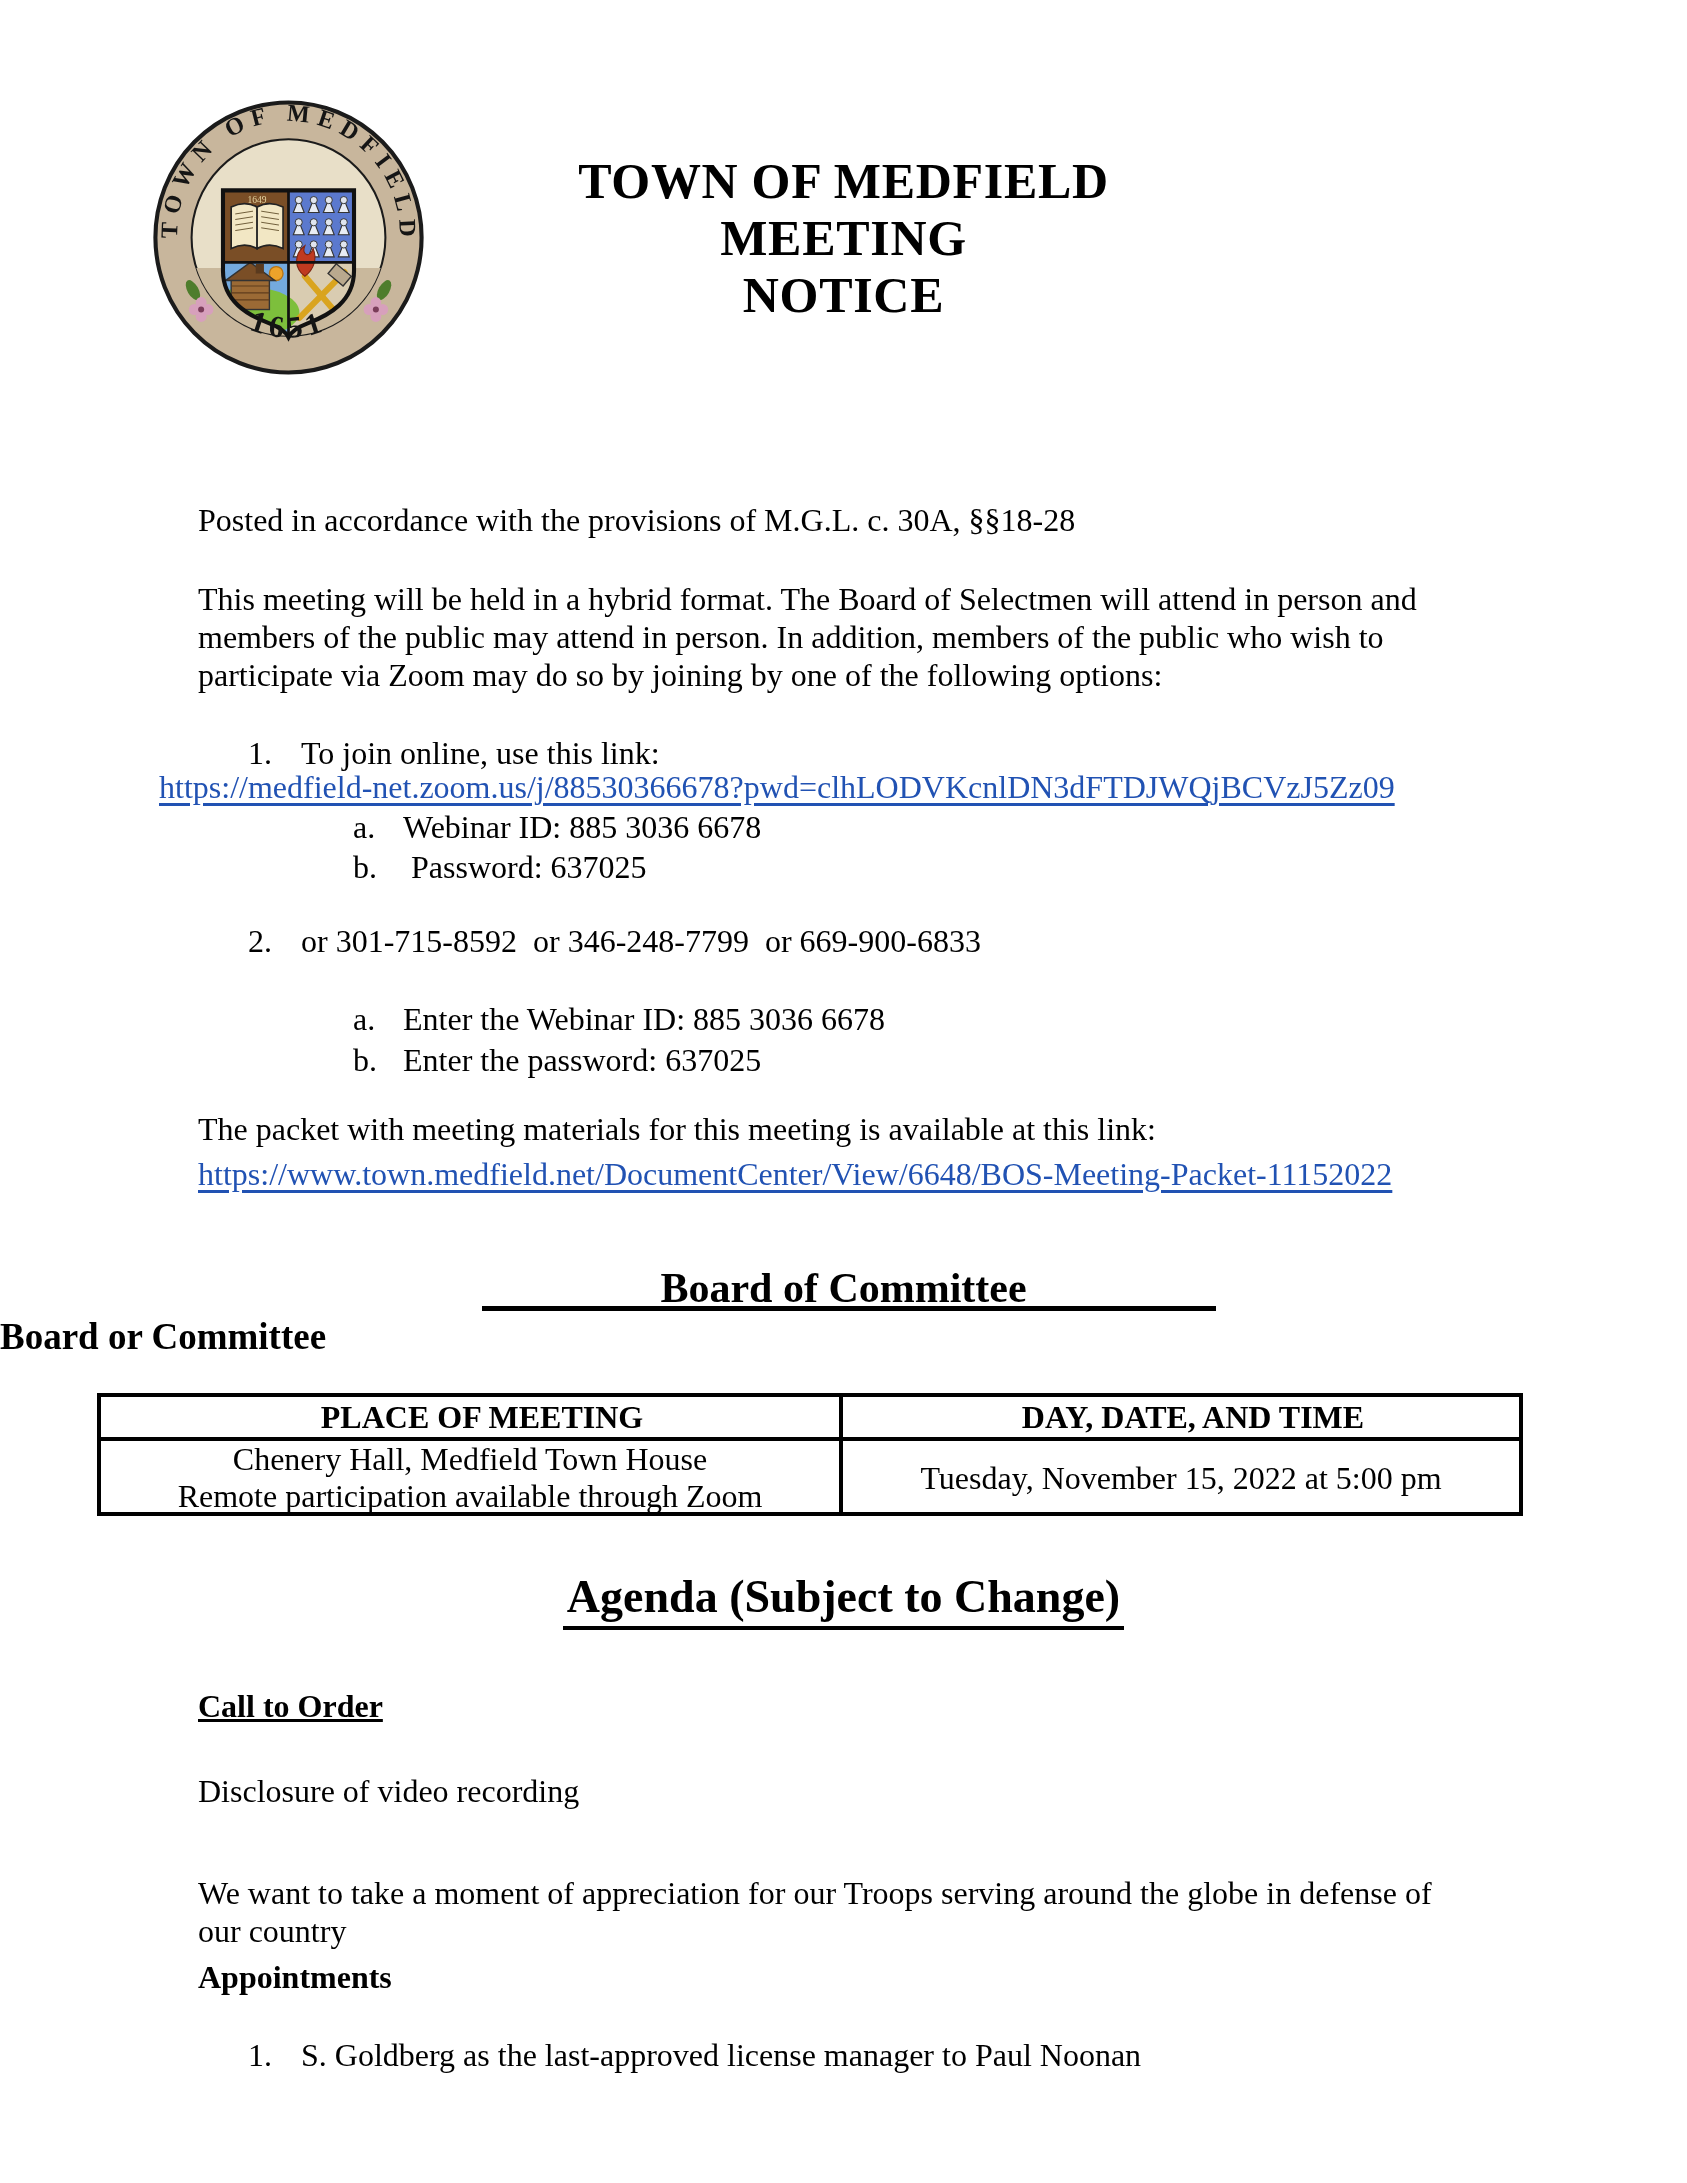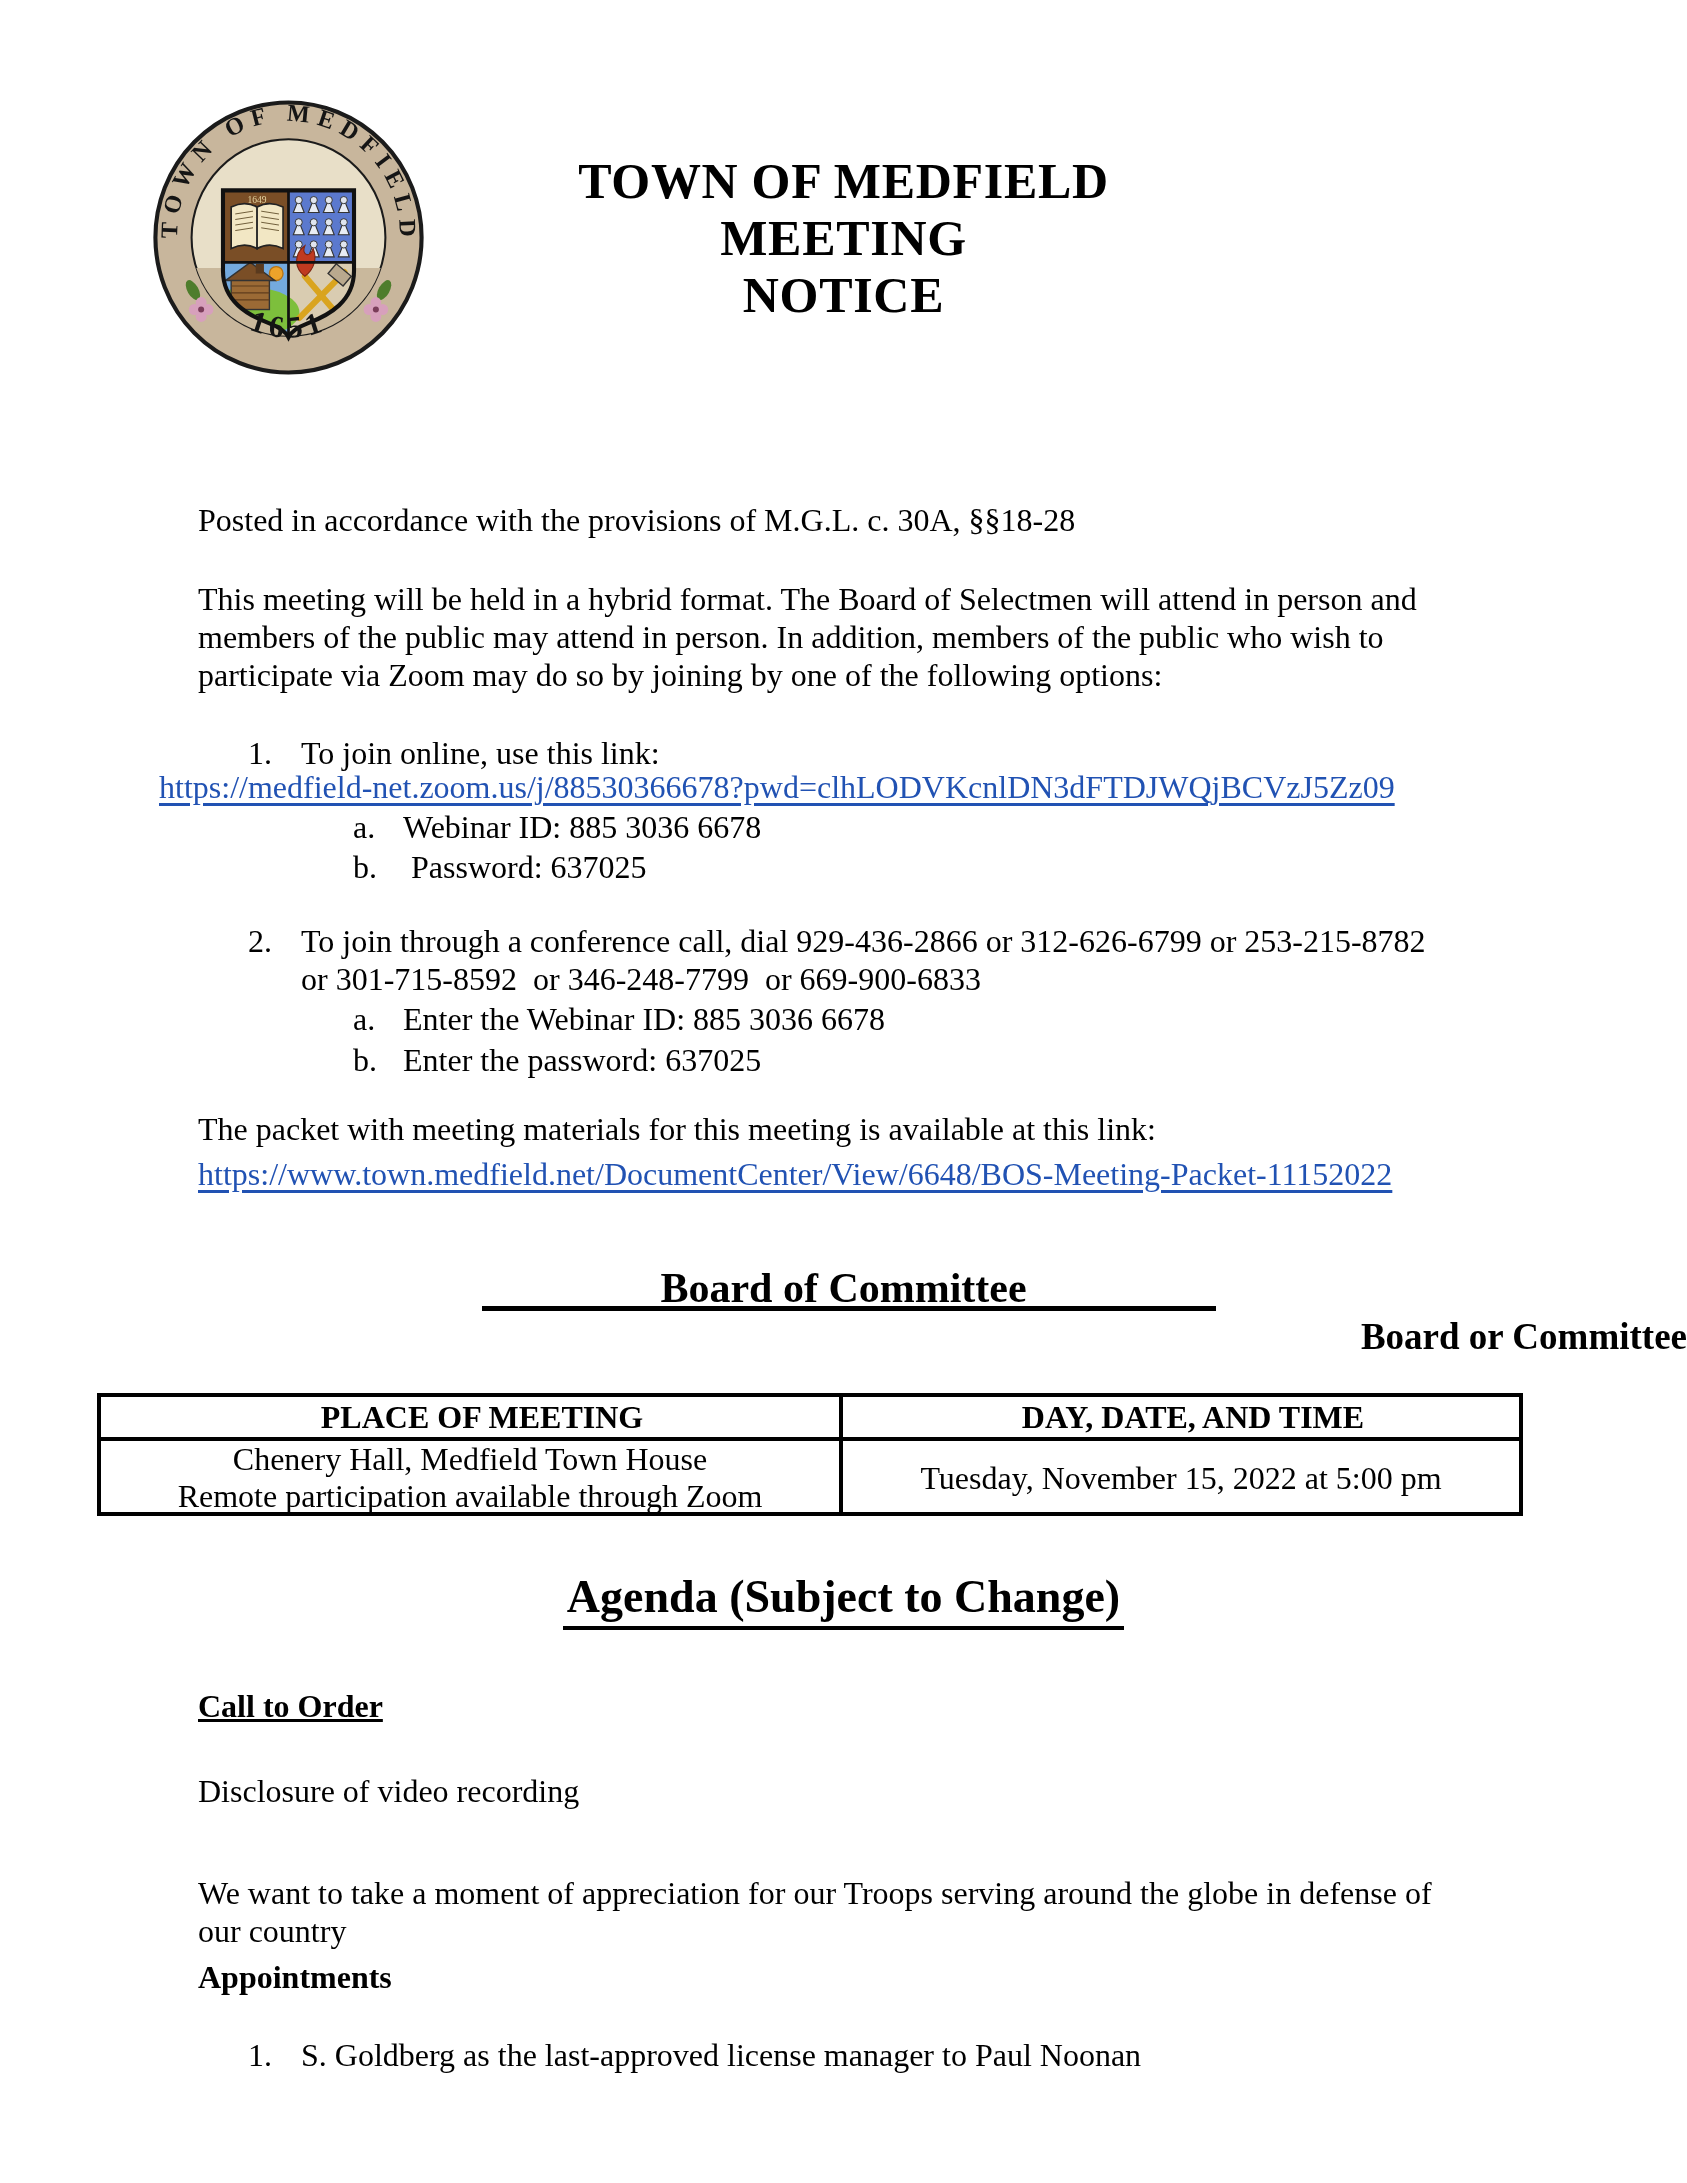--- a/index.html
+++ b/index.html
@@ -32,21 +32,21 @@
     font-size:32px;line-height:38px;white-space:pre;
   }
   .board-name{
     left:0;right:0;top:1265px;text-align:center;
     font-size:42px;font-weight:bold;line-height:46px;
   }
   .board-underline{
     top:1306px;left:482px;width:734px;height:4.6px;background:#000;
   }
   .board-caption{
-    left:0;right:0;top:1316px;text-align:right;
+    left:0;right:0;top:1316px;text-align:left;
     font-size:37px;font-weight:bold;line-height:41px;
   }
   .meeting-table{
     top:1393px;left:97px;width:1426px;height:123px;
     border:4.6px solid #000;box-sizing:border-box;
     display:grid;
     grid-template-columns:742px 1fr;
     grid-template-rows:44px 1fr;
   }
   .mt-cell{
@@ -202,21 +202,20 @@
     <span class="line">Webinar ID: 885 3036 6678</span>
   </div>
   <div class="abs list-item" style="left:353px;top:848px;">
     <span class="sub-num">b.</span>
     <span class="line"> Password: 637025</span>
   </div>
 
   <div class="abs list-item" style="left:248px;top:922px;">
     <span class="list-num">2.</span>
     <span>
-      <div class="line">To join through a conference call, dial 929-436-2866 or 312-626-6799 or 253-215-8782</div>
       <div class="line">or 301-715-8592  or 346-248-7799  or 669-900-6833</div>
     </span>
   </div>
   <div class="abs list-item" style="left:353px;top:1000px;">
     <span class="sub-num">a.</span>
     <span class="line">Enter the Webinar ID: 885 3036 6678</span>
   </div>
   <div class="abs list-item" style="left:353px;top:1041px;">
     <span class="sub-num">b.</span>
     <span class="line">Enter the password: 637025</span>

